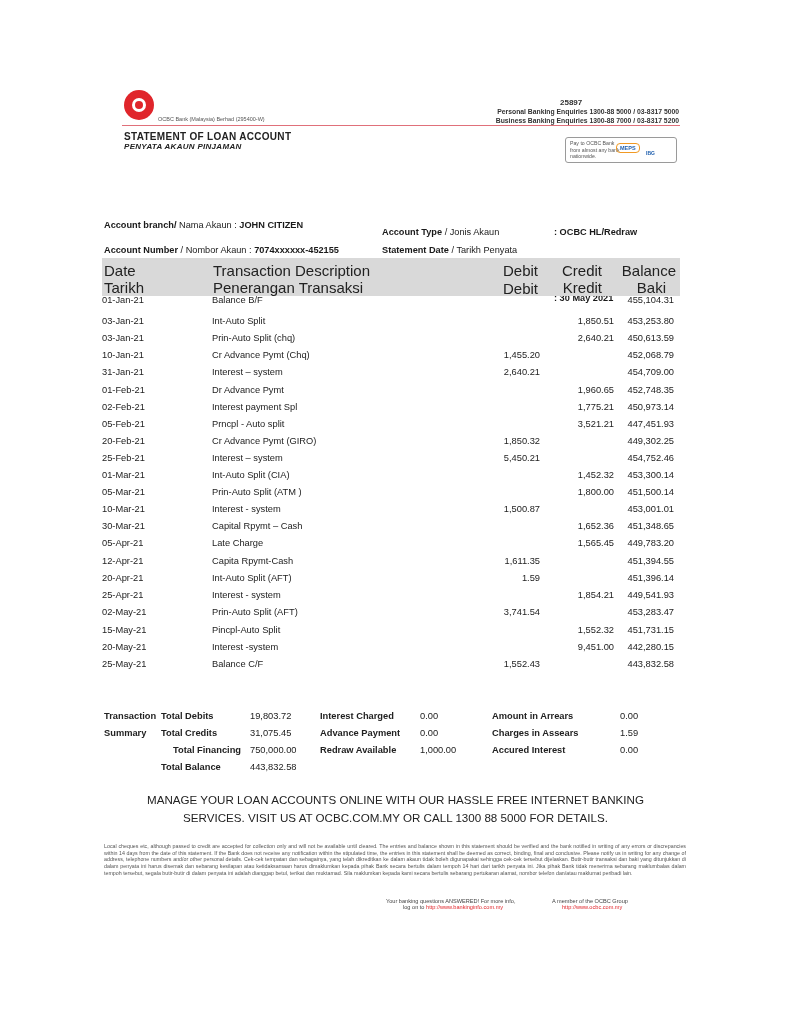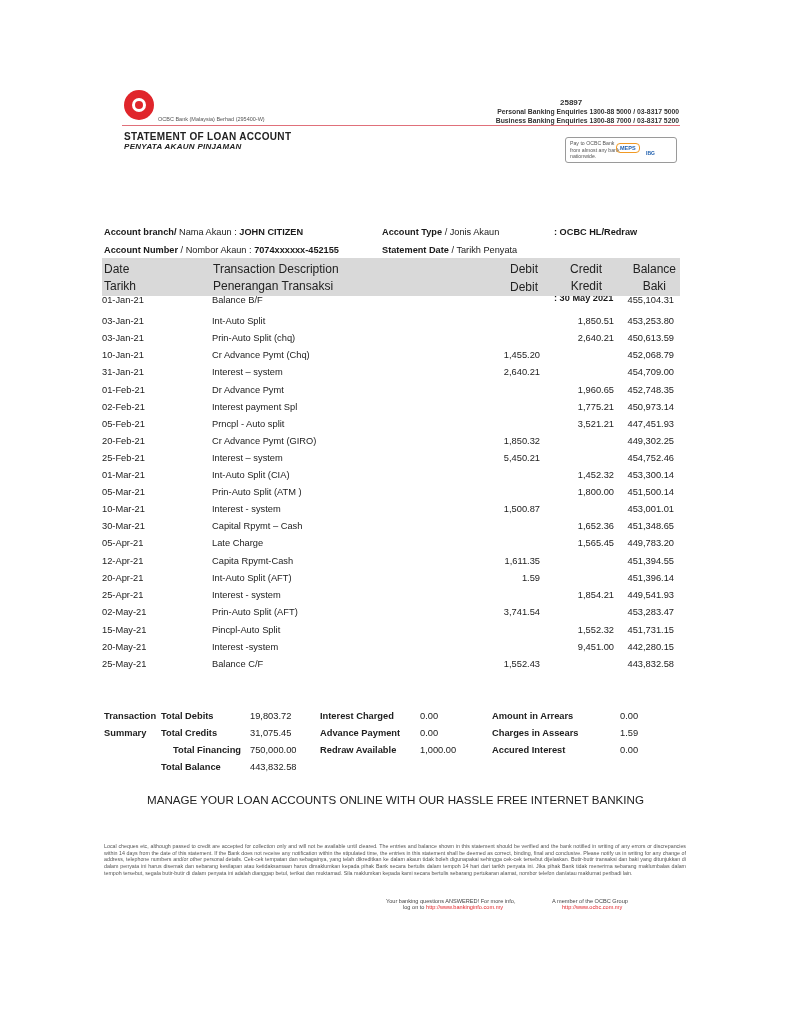--- a/index.html
+++ b/index.html
@@ -25,21 +25,21 @@
   .meps-text { position:absolute; left:4px; top:2px; line-height:6.5px; width:55px; }
   .meps-badge { position:absolute; left:50px; top:5px; padding:1px 3px; border:1.5px solid #f19a24; border-radius:4px; color:#1f5fae; font-weight:bold; font-size:5.5px; }
   .meps-ibg { position:absolute; left:80px; top:12px; color:#1f5fae; font-weight:bold; font-size:5px; }
 
   
   .acc { font-size:9.2px; color:#1a1a1a; white-space:nowrap; }
   .acc b { font-weight:bold; }
 
   
   .thead { left:102px; top:258px; width:578px; height:38px; background:#d9d9d9; }
-  .th { position:absolute; font-size:12px; color:#222; white-space:nowrap; }
+  .th { position:absolute; font-size:15px; color:#222; white-space:nowrap; }
   .row { position:absolute; left:102px; width:578px; height:17px; font-size:9.3px; color:#222; }
   .row span { position:absolute; top:0; white-space:nowrap; }
   .c-date { left:0; }
   .c-desc { left:110px; }
   .c-debit { right:140px; text-align:right; }
   .c-credit { right:66px; text-align:right; }
   .c-bal { right:6px; text-align:right; }
 
   
   .sum { font-size:9.3px; color:#222; white-space:nowrap; }
@@ -65,21 +65,21 @@
 <div class="abs ref-no">25897</div>
 <div class="abs enq enq1">Personal Banking Enquiries 1300-88 5000 / 03-8317 5000</div>
 <div class="abs enq enq2">Business Banking Enquiries 1300-88 7000 / 03-8317 5200</div>
 
 <div class="abs meps">
   <div class="meps-text">Pay to OCBC Bank from almost any bank nationwide.</div>
   <div class="meps-badge">MEPS</div>
   <div class="meps-ibg">IBG</div>
 </div>
 
-<div class="abs acc" style="left:104px; top:227px;">
+<div class="abs acc" style="left:104px; top:220px;">
   <b>Account branch/</b><span> Nama Akaun : </span><b>JOHN CITIZEN</b>
 </div>
 <div class="abs acc" style="left:104px; top:245px;">
   <b>Account Number</b><span> / Nombor Akaun : </span><b>7074xxxxxx-452155</b>
 </div>
 <div class="abs acc" style="left:382px; top:227px;">
   <b>Account Type</b><span> / Jonis Akaun</span>
 </div>
 <div class="abs acc" style="left:554px; top:227px; font-weight:bold;">: OCBC HL/Redraw</div>
 <div class="abs acc" style="left:382px; top:245px;">
@@ -280,20 +280,21 @@
   <div class="abs sum sum-b" style="left:492px; top:711px;">Amount in Arrears</div>
   <div class="abs sum" style="left:620px; top:711px;">0.00</div>
   <div class="abs sum sum-b" style="left:492px; top:728px;">Charges in Assears</div>
   <div class="abs sum" style="left:620px; top:728px;">1.59</div>
   <div class="abs sum sum-b" style="left:492px; top:745px;">Accured Interest</div>
   <div class="abs sum" style="left:620px; top:745px;">0.00</div>
 </div>
 
 <div class="abs promo">
   <div>MANAGE YOUR LOAN ACCOUNTS ONLINE WITH OUR HASSLE FREE INTERNET BANKING</div>
+  <div>SERVICES. VISIT US AT OCBC.COM.MY OR CALL 1300 88 5000 FOR DETAILS.</div>
 </div>
 
 <div class="abs disclaimer">Local cheques etc, although passed to credit are accepted for collection only and will not be available until cleared. The entries and balance shown in this statement should be verified and the bank notified in writing of any errors or discrepancies within 14 days from the date of this statement. If the Bank does not receive any notification within the stipulated time, the entries in this statement shall be deemed as correct, binding, final and conclusive. Please notify us in writing for any change of address, telephone numbers and/or other personal details. Cek-cek tempatan dan sebagainya, yang telah dikreditkan ke dalam akaun tidak boleh digunapakai sehingga cek-cek tersebut dijelaskan. Butir-butir transaksi dan baki yang ditunjukkan di dalam penyata ini harus disemak dan sebarang kesilapan atau ketidaksamaan harus dimaklumkan kepada pihak Bank secara bertulis dalam tempoh 14 hari dari tarikh penyata ini. Jika pihak Bank tidak menerima sebarang maklumbalas dalam tempoh tersebut, segala butir-butir di dalam penyata ini adalah dianggap betul, terikat dan muktamad. Sila maklumkan kepada kami secara bertulis sebarang pertukaran alamat, nombor telefon dan/atau maklumat peribadi lain.</div>
 
 <div class="abs foot" style="left:386px; top:898px;">
   <div>Your banking questions ANSWERED! For more info,</div>
   <div style="padding-left:17px;"><span>log on to </span><span class="lnk">http://www.bankinginfo.com.my</span></div>
 </div>
 <div class="abs foot" style="left:552px; top:898px;">
   <div>A member of the OCBC Group</div>

